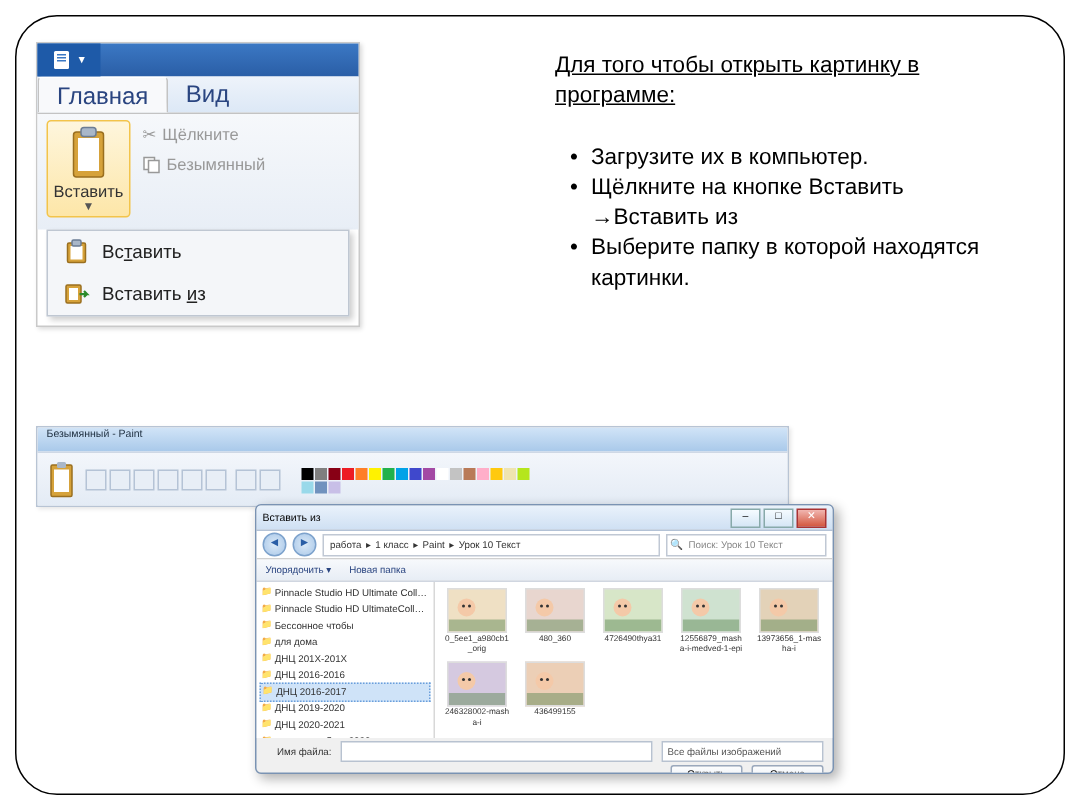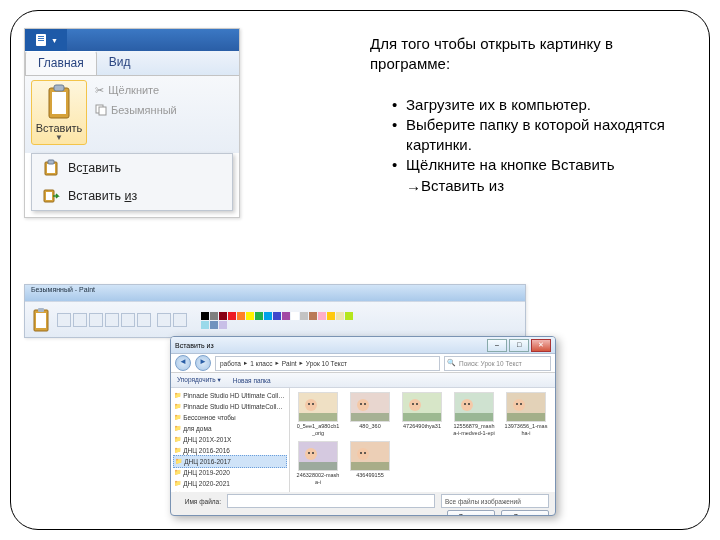--- a/index.html
+++ b/index.html
@@ -1,31 +1,31 @@
 <!DOCTYPE html>
 <html><head>
 <meta charset="utf-8">
 <style>
   body { margin:0; font-family:"Segoe UI",Tahoma,Arial,sans-serif; background:#fff; }
   .slide { width:720px; height:540px; position:relative; box-sizing:border-box; }
   .frame { position:absolute; left:10px; top:10px; right:10px; bottom:10px; border:1.5px solid #000; border-radius:28px; }
 
   
   .instructions { position:absolute; left:370px; top:34px; width:310px; font-size:15px; line-height:1.35; color:#000; }
-  .instructions .intro { margin-bottom:20px; }
-  .instructions ul { margin:12px; padding-left:14px; list-style:none; }
+  .instructions .intro { margin-bottom:20px;text-decoration:underline; }
+  .instructions ul { margin:0; padding-left:14px; list-style:none; }
   .instructions li { position:relative; padding-left:10px; }
   .instructions li::before { content:"•"; position:absolute; left:-4px; }
 
   
   .ribbon-clip { position:absolute; left:24px; top:28px; width:214px; border:1px solid #c9c9c9; background:#fff; box-shadow:1px 1px 3px rgba(0,0,0,.15); }
   .rc-titlebar { height:22px; background:linear-gradient(#3b78c4,#2a5ea6); display:flex; align-items:center; }
   .doc-badge { width:42px; height:22px; background:#1e5aa8; display:flex; align-items:center; justify-content:center; gap:3px; }
   .doc-badge svg { display:block; }
-  .rc-tabs { height:24px; background:linear-gradient(#eef3fa,#dce8f6); display:flex; font-size:12px; border-bottom:1px solid #c3c3c3; }
+  .rc-tabs { height:24px; background:linear-gradient(#eef3fa,#dce8f6); display:flex; font-size:16px; border-bottom:1px solid #c3c3c3; }
   .rc-tab { padding:4px 12px 0; color:#2a4580; }
   .rc-tab.active { background:#f8f9fb; border-top:1px solid #fff; border-left:1px solid #c3c3c3; border-right:1px solid #c3c3c3; border-radius:3px 3px 0 0; }
   .rc-body { display:flex; background:linear-gradient(#f6f8fb,#e8eef6); padding:4px 6px 8px; gap:8px; }
   .paste-big { width:50px; text-align:center; font-size:11px; color:#333; border:1px solid #f3c44a; background:linear-gradient(#fef6dd,#fde6a8); border-radius:3px; padding:3px 2px 2px; }
   .paste-big .clip-icon { width:30px; height:36px; margin:0 auto 2px; }
   .paste-big .arrow { font-size:8px; color:#555; display:block; margin-top:-1px; }
   .side-cmds { font-size:11px; color:#999; line-height:20px; }
   .side-cmds div { display:flex; align-items:center; gap:4px; }
   .rc-dropdown { background:#f4f6f9; border:1px solid #bfc7d2; box-shadow:2px 2px 4px rgba(0,0,0,.2); margin:0 6px 6px; }
   .dd-item { display:flex; align-items:center; gap:8px; padding:5px 10px; font-size:12.5px; color:#222; }
@@ -76,22 +76,22 @@
 </head>
 <body>
 
 <div class="slide">
   <div class="frame"></div>
 
   <div class="instructions">
     <div class="intro">Для того чтобы открыть картинку в программе:</div>
     <ul>
       <li>Загрузите их в компьютер.</li>
+      <li>Щёлкните на кнопке Вставить →Вставить из</li>
       <li>Выберите папку в которой находятся картинки.</li>
-      <li>Щёлкните на кнопке Вставить →Вставить из</li>
     </ul>
   </div>
 
   <div class="ribbon-clip">
     <div class="rc-titlebar">
       <div class="doc-badge">
         <svg width="14" height="14" viewBox="0 0 14 14">
             <rect x="2" y="1" width="10" height="12" fill="#fff" rx="1"></rect>
             <rect x="4" y="3" width="6" height="1" fill="#3b78c4"></rect>
             <rect x="4" y="5" width="6" height="1" fill="#3b78c4"></rect>

